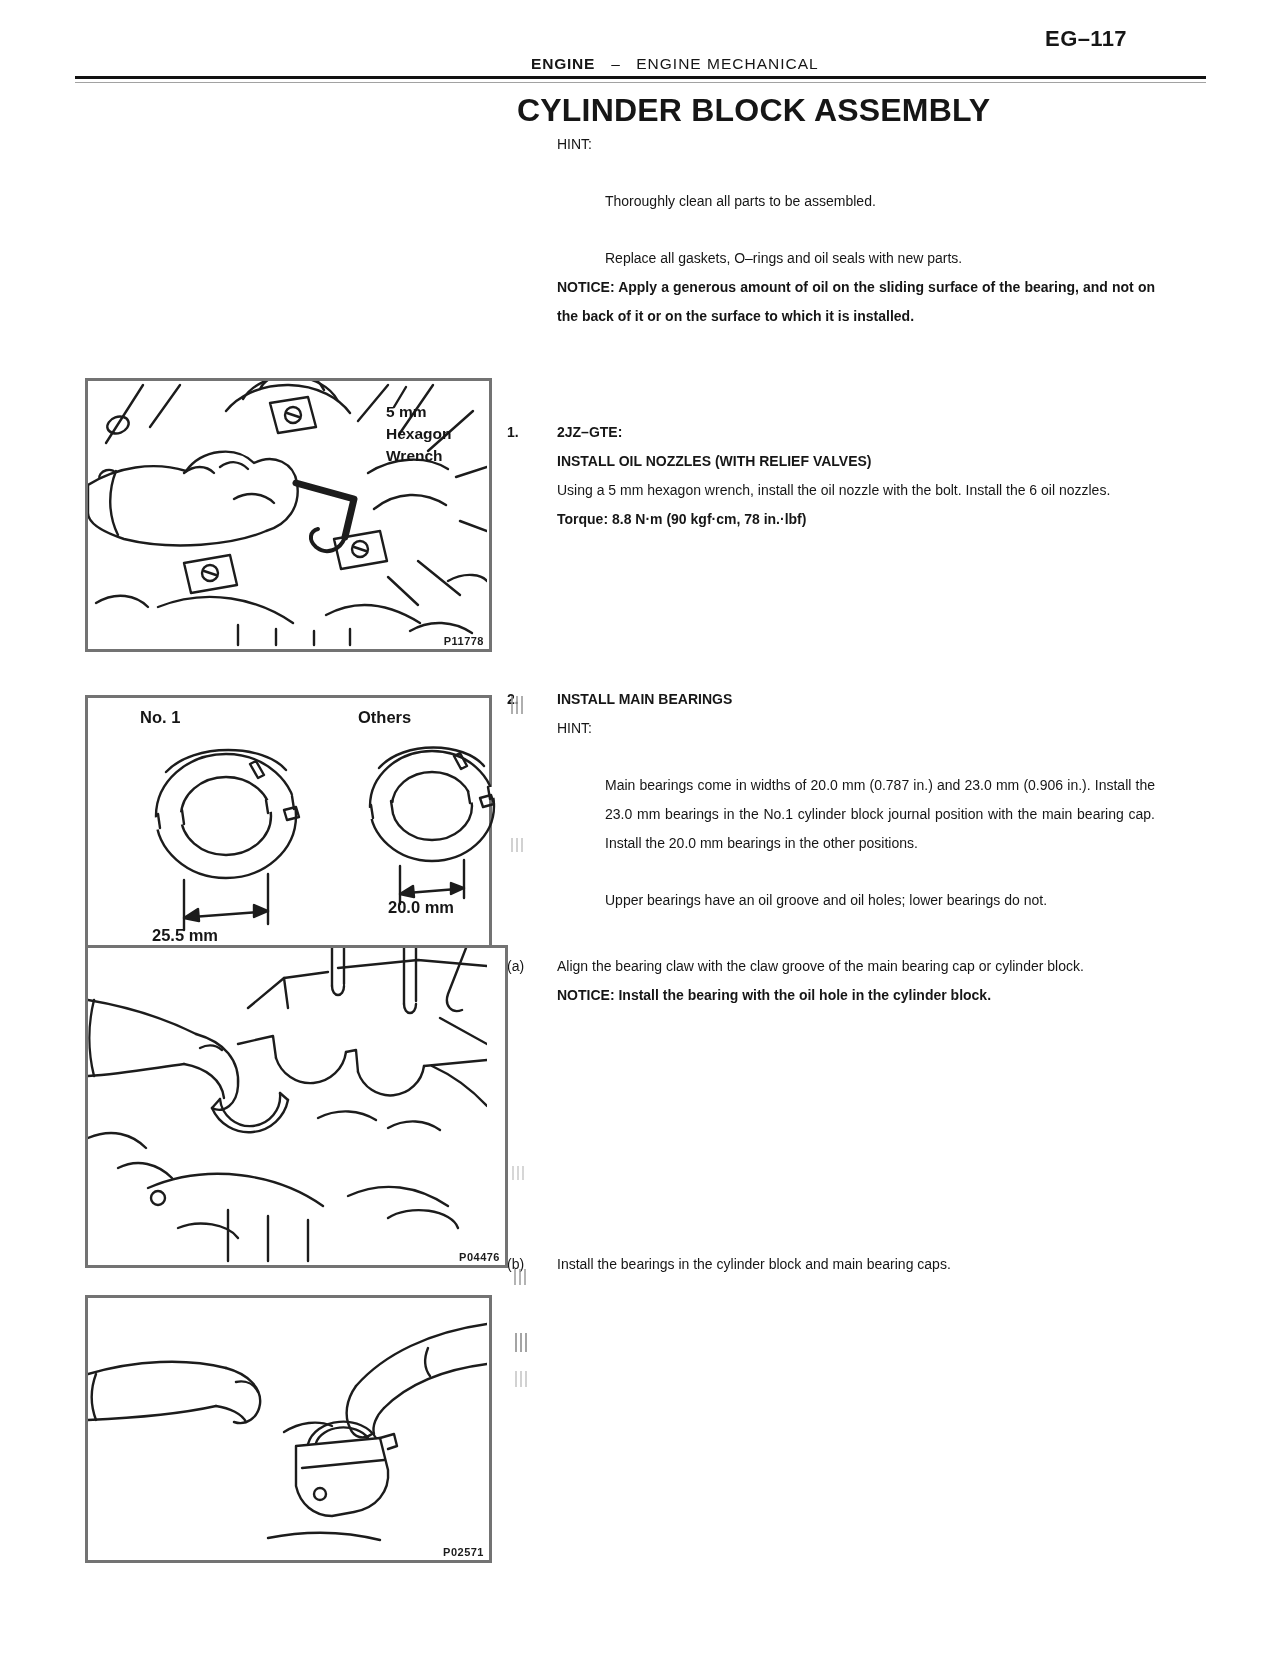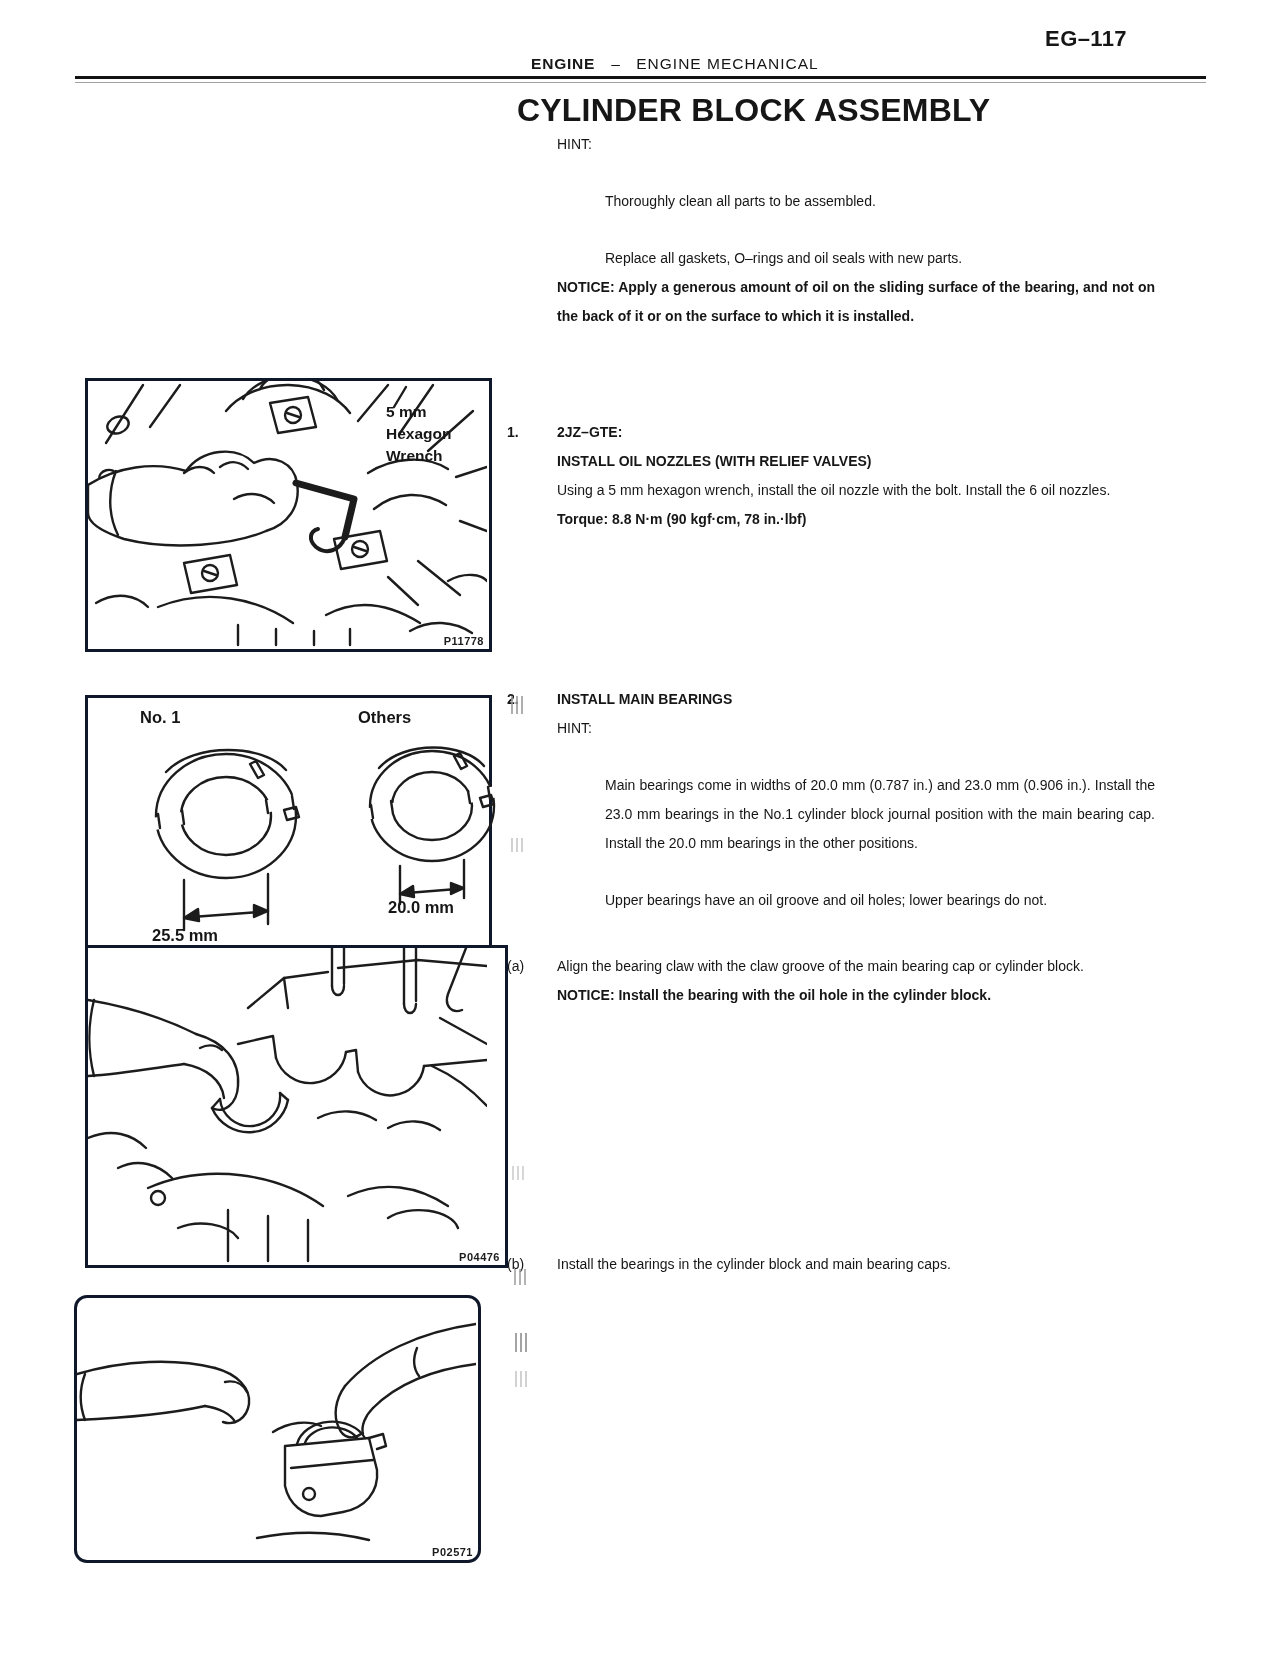--- a/index.html
+++ b/index.html
@@ -18,21 +18,21 @@
   
   .tcol{font-size:14px;line-height:29px;}
   .jt{text-align:justify;}
   .bold{font-weight:700;}
   .row{display:flex;align-items:flex-start;margin-top:28px;}
   .num{flex:0 0 50px;}
   .marker{flex:0 0 48px;}
   .dot{width:9px;height:9px;border-radius:50%;background:#161616;margin:10px 0 0 2px;}
   .btext{flex:1 1 auto;}
   
-  .fig{border:3px solid #0f172a;background:#fff;box-sizing:border-box;}
+  .fig{border:3px solid #737373;background:#fff;box-sizing:border-box;}
   .fig svg{display:block;}
   .figcode{position:absolute;right:5px;bottom:2px;font-size:11px;font-weight:700;
            letter-spacing:.5px;color:#1c1c1c;}
   .figcode.left{left:5px;right:auto;}
   .figlabel{position:absolute;font-size:16.5px;font-weight:700;white-space:nowrap;}
   .callout{position:absolute;left:298px;top:20px;font-size:15.5px;font-weight:700;
            line-height:22px;white-space:nowrap;}
   
   .smudge{width:13px;background:repeating-linear-gradient(90deg,#9a9a9a 0 2px,transparent 2px 5px);}
 </style>
@@ -243,21 +243,21 @@
       <path d="M140,262 L140,313"></path>
         <path d="M180,268 L180,313"></path>
         <path d="M220,272 L220,313"></path>
       <path d="M90,280 A40,24 0 0 1 150,290"></path>
         <path d="M300,270 A40,22 0 0 1 370,280"></path>
     </g>
   </svg>
   <div class="figcode">P04476</div>
 </div>
 
-<div class="abs fig" style="left:74px;top:1295px;width:407px;height:268px;border-radius:13px;">
+<div class="abs fig" style="left:85px;top:1295px;width:407px;height:268px;">
   <svg width="399" height="260" viewBox="0 0 399 260">
     <g fill="none" stroke="#1c1c1c" stroke-width="2.4" stroke-linecap="round" stroke-linejoin="round">
       <path d="M0,76 C48,62 98,60 138,70"></path>
         <path d="M0,122 C46,120 92,116 128,108"></path>
       <path d="M8,76 C2,92 2,106 8,122"></path>
       <path d="M138,70 C160,76 174,90 172,106 C170,120 158,128 146,124"></path>
       <path d="M128,108 C142,110 154,116 158,124"></path>
       <path d="M148,84 C158,82 166,86 170,94"></path>
       <path d="M399,26 C342,34 296,56 268,88"></path>
         <path d="M399,66 C352,72 318,88 296,110"></path>

